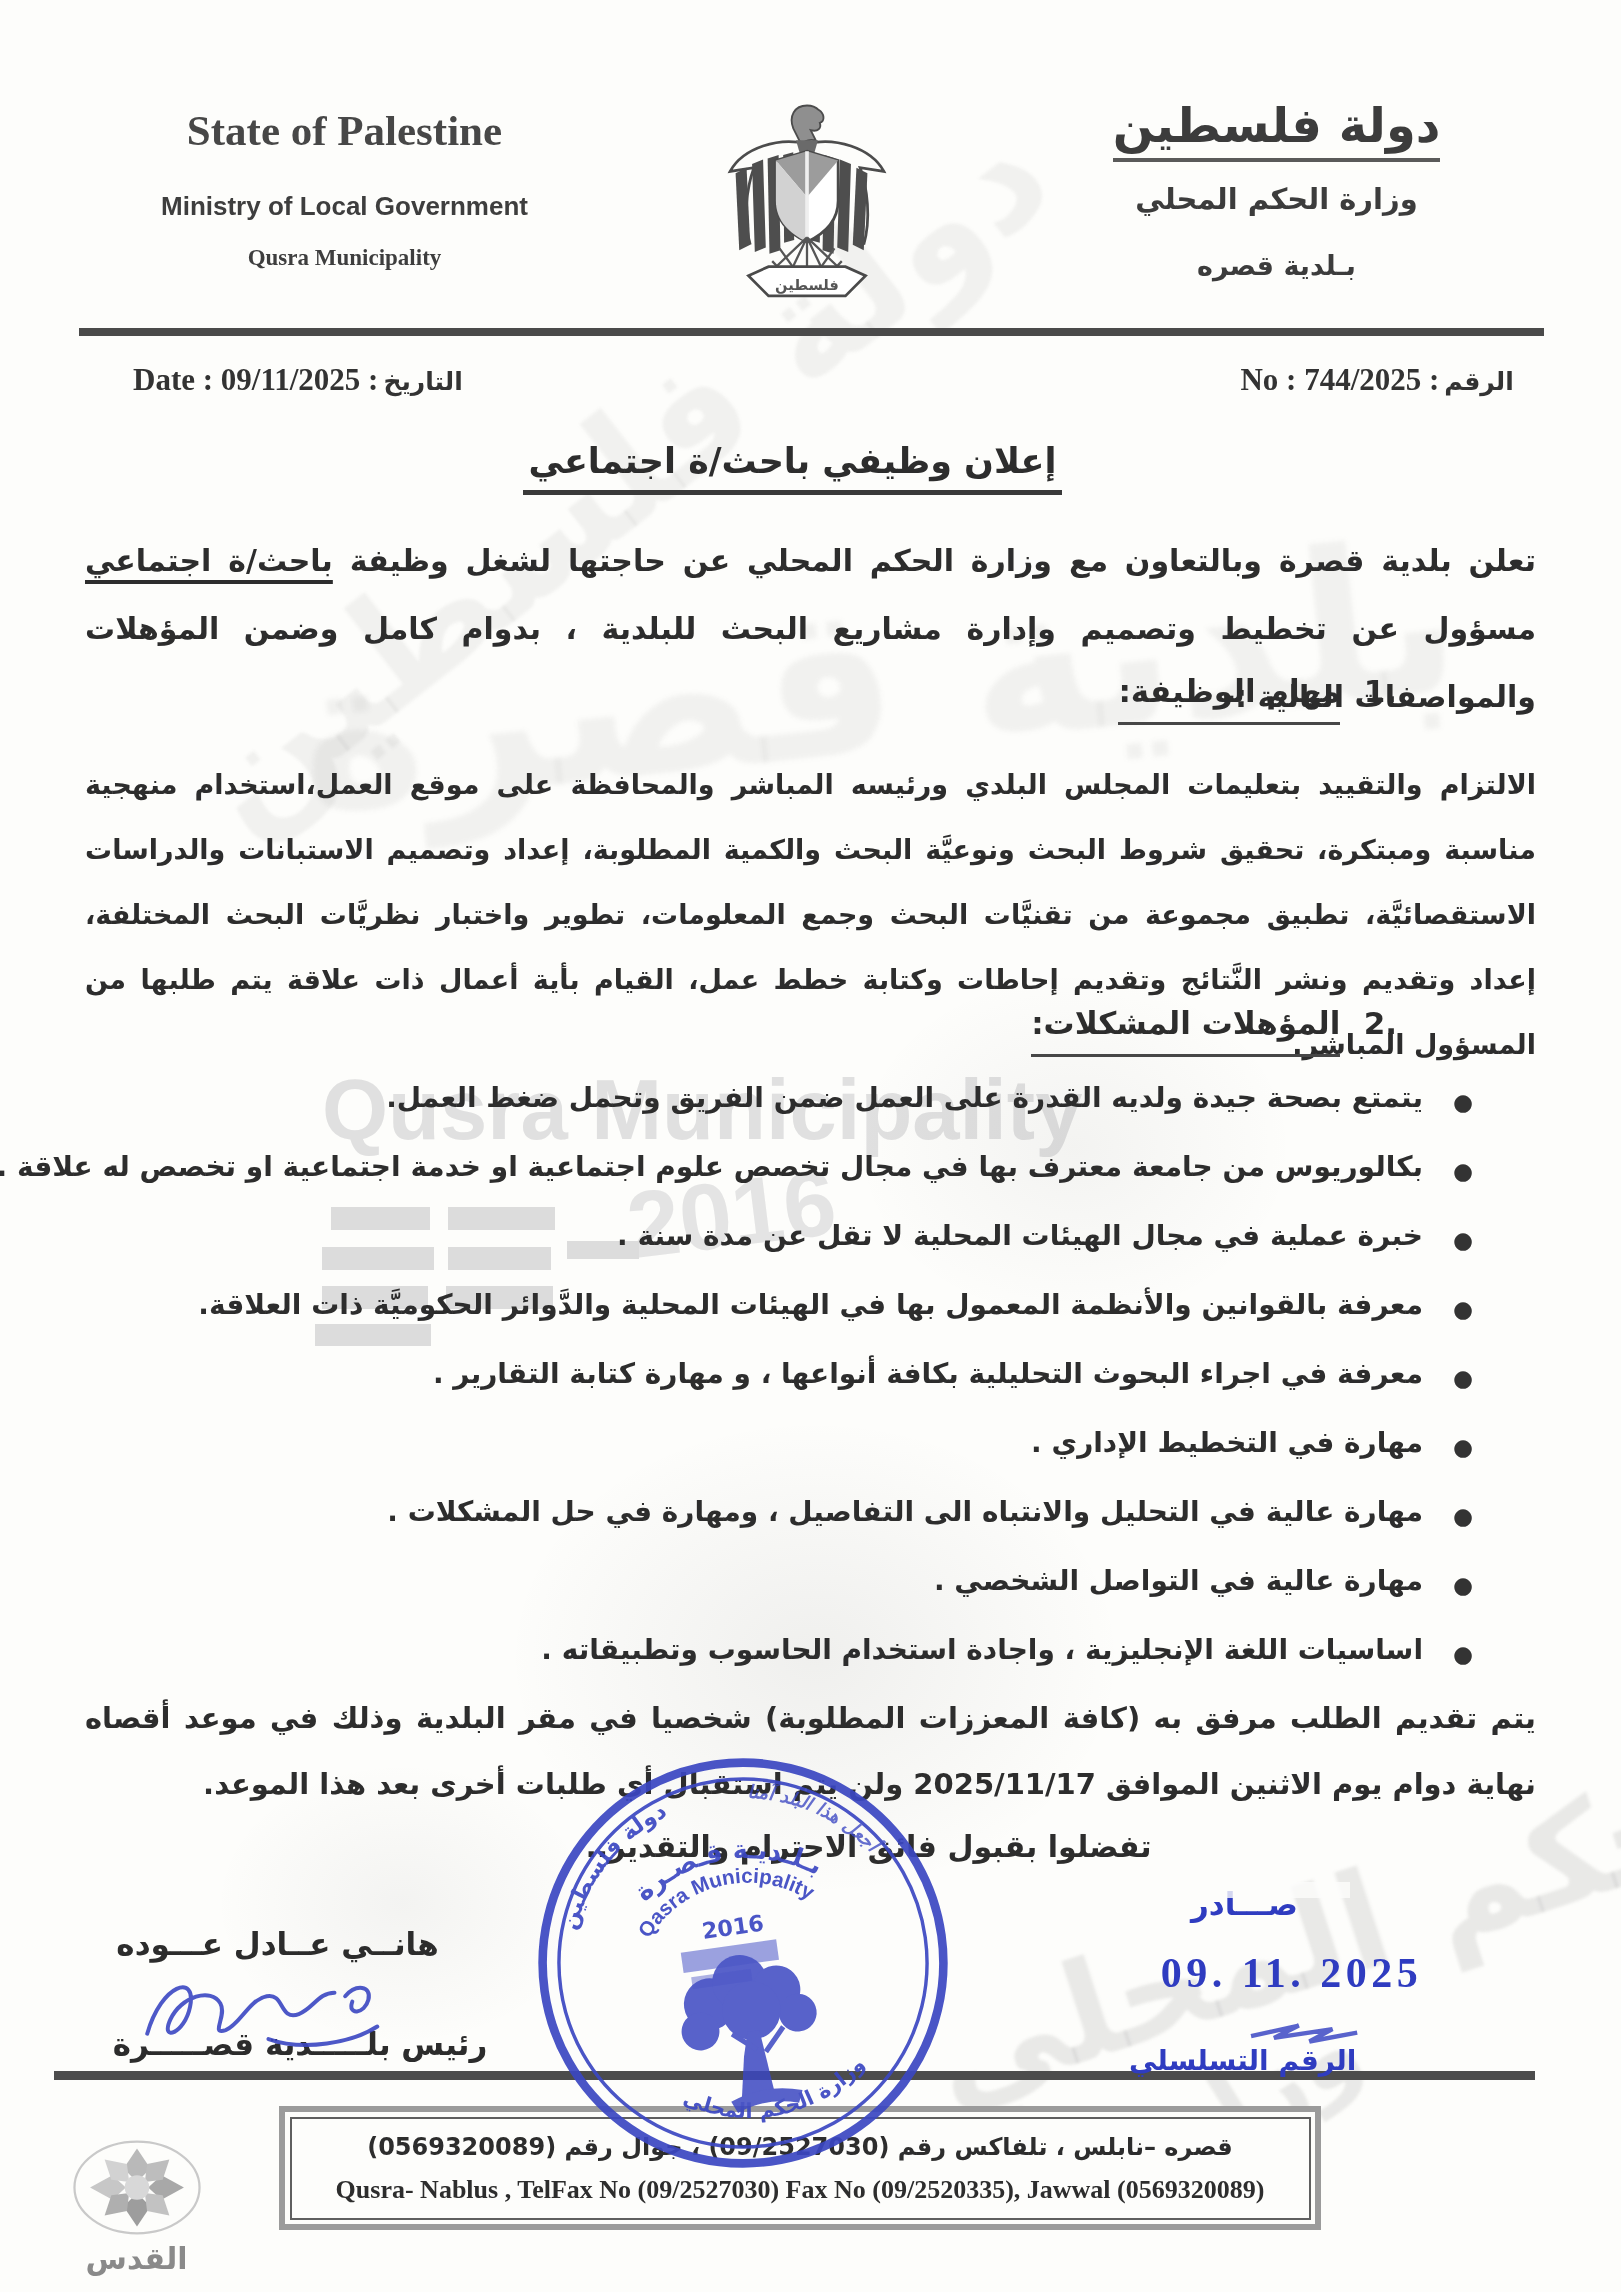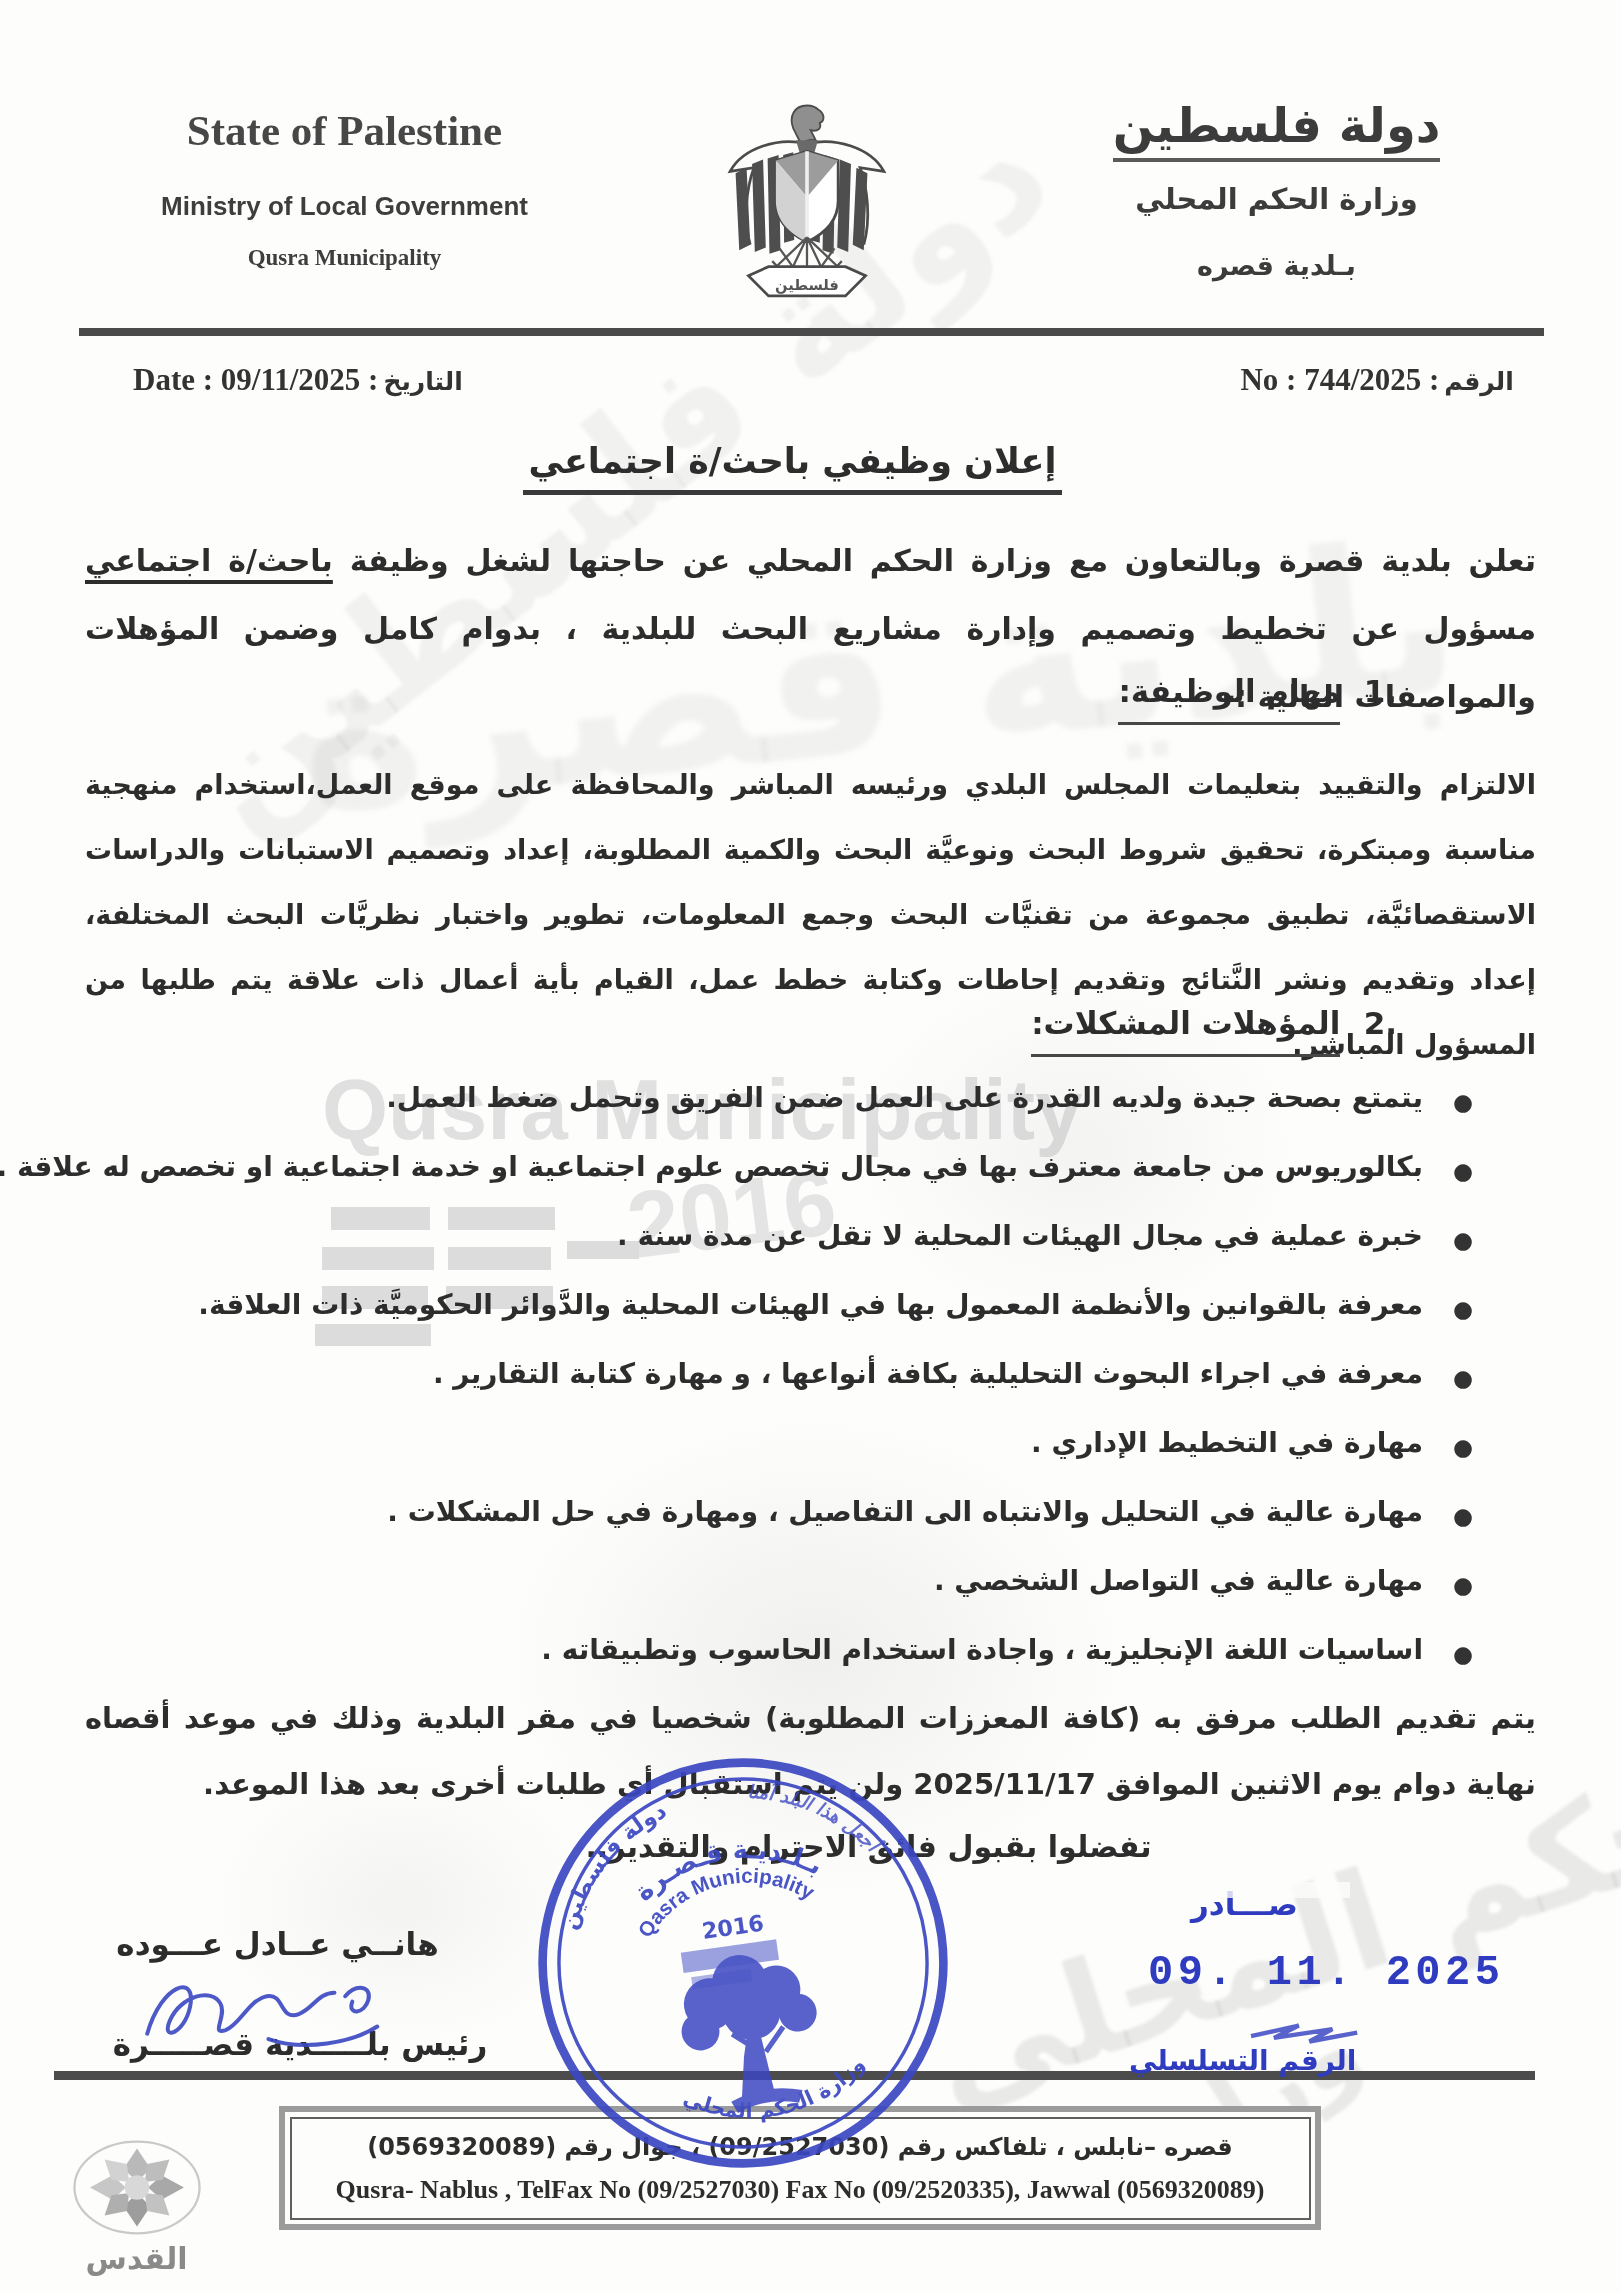--- a/index.html
+++ b/index.html
@@ -80,21 +80,21 @@
     font-size:31px;font-weight:700;z-index:2;color:#2c2c2c;white-space:nowrap;}
 
   
   .stamp-round{position:absolute;left:528px;top:1748px;width:430px;height:430px;z-index:4;
     transform:rotate(-8deg);opacity:0.92;}
   .stamp-dated{z-index:4;position:absolute;color:#2f3cc0;font-weight:700;text-align:center;}
   .ds-l1{left:1106px;top:1832px;width:421px;font-size:37px;letter-spacing:1.8px;white-space:nowrap;}
   .ds-l2{left:1146px;top:1886px;width:197px;font-size:31px;}
   .ds-l2 .mask{position:absolute;left:-7.2px;right:-7.2px;top:-3.6px;height:16px;background:#fdfdfb;opacity:.8;}
   .ds-date{left:1148px;top:1949px;width:287px;font-size:42px;letter-spacing:4.5px;
-    font-family:Liberation Mono, monospace;white-space:nowrap;}
+    font-family:Liberation Serif, serif;white-space:nowrap;}
   .ds-serial{left:1129px;top:2044px;width:215px;font-size:28px;white-space:nowrap;}
   .ds-scribble{position:absolute;left:1247px;top:2022px;width:116px;height:23px;z-index:4;}
 
   
   .footer-rule{position:absolute;left:54px;right:86px;top:2071px;height:9px;background:#4c4c4c;z-index:1;}
   .footer-box{position:absolute;left:279px;top:2106px;width:1030px;z-index:1;
     border:6.3px solid #9b9b9b;background:#fdfdfb;}
   .footer-inner{border:2.7px solid #5f5f5f;margin:4.5px;padding:14.3px 9px 12.5px 9px;text-align:center;}
   .f-l1{direction:rtl;font-size:24px;font-weight:700;color:#2d2d2d;}
   .f-l2{font-family:"Liberation Serif",serif;font-size:26px;font-weight:700;color:#2d2d2d;margin-top:14.3px;}

